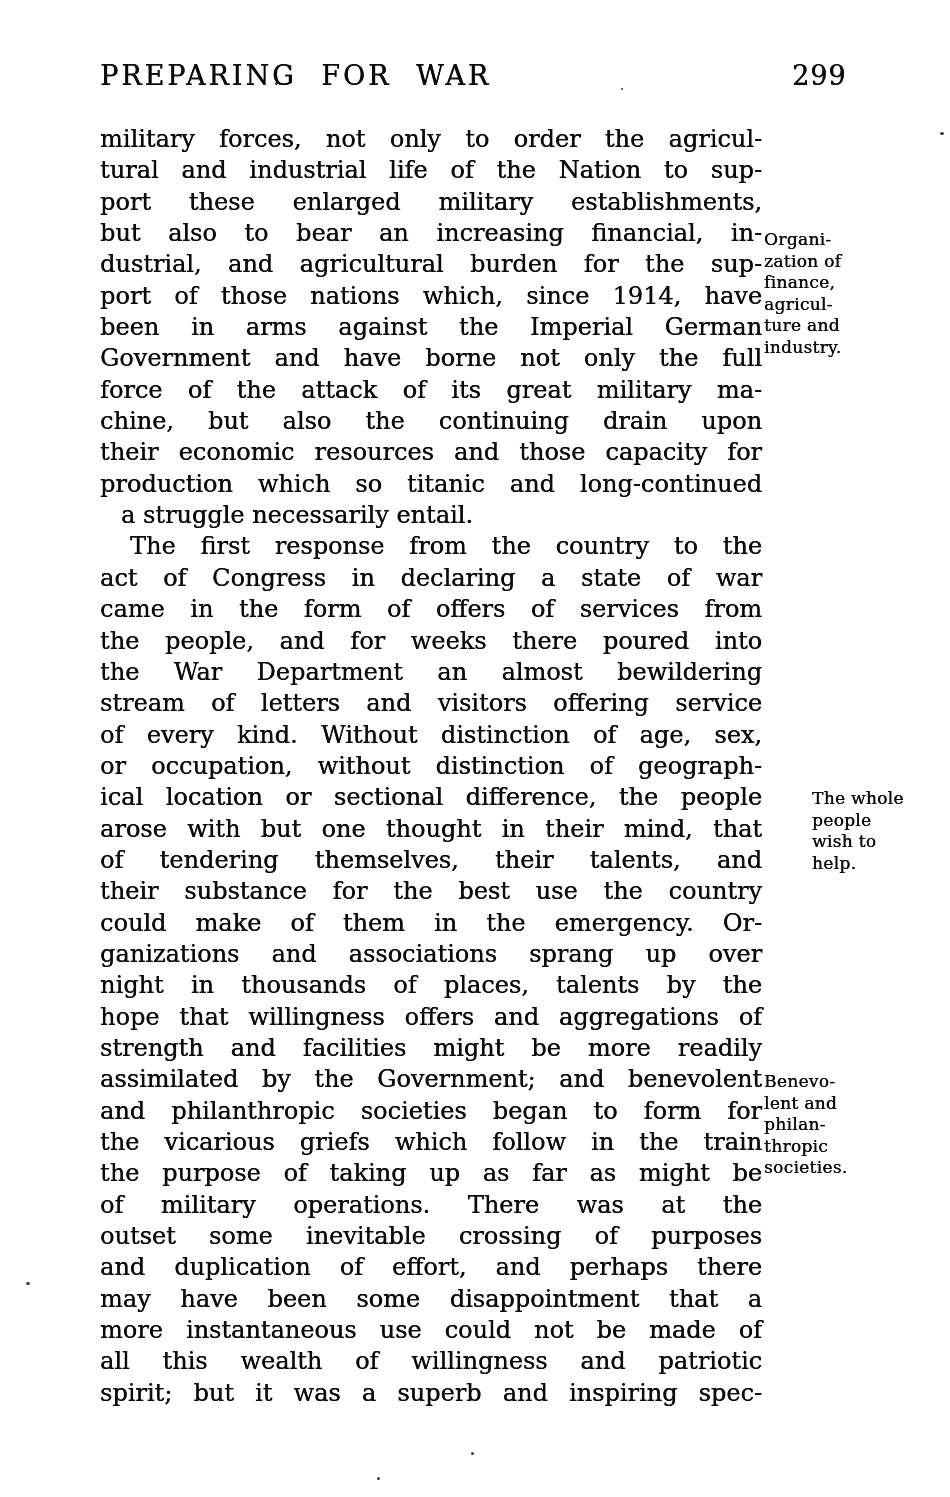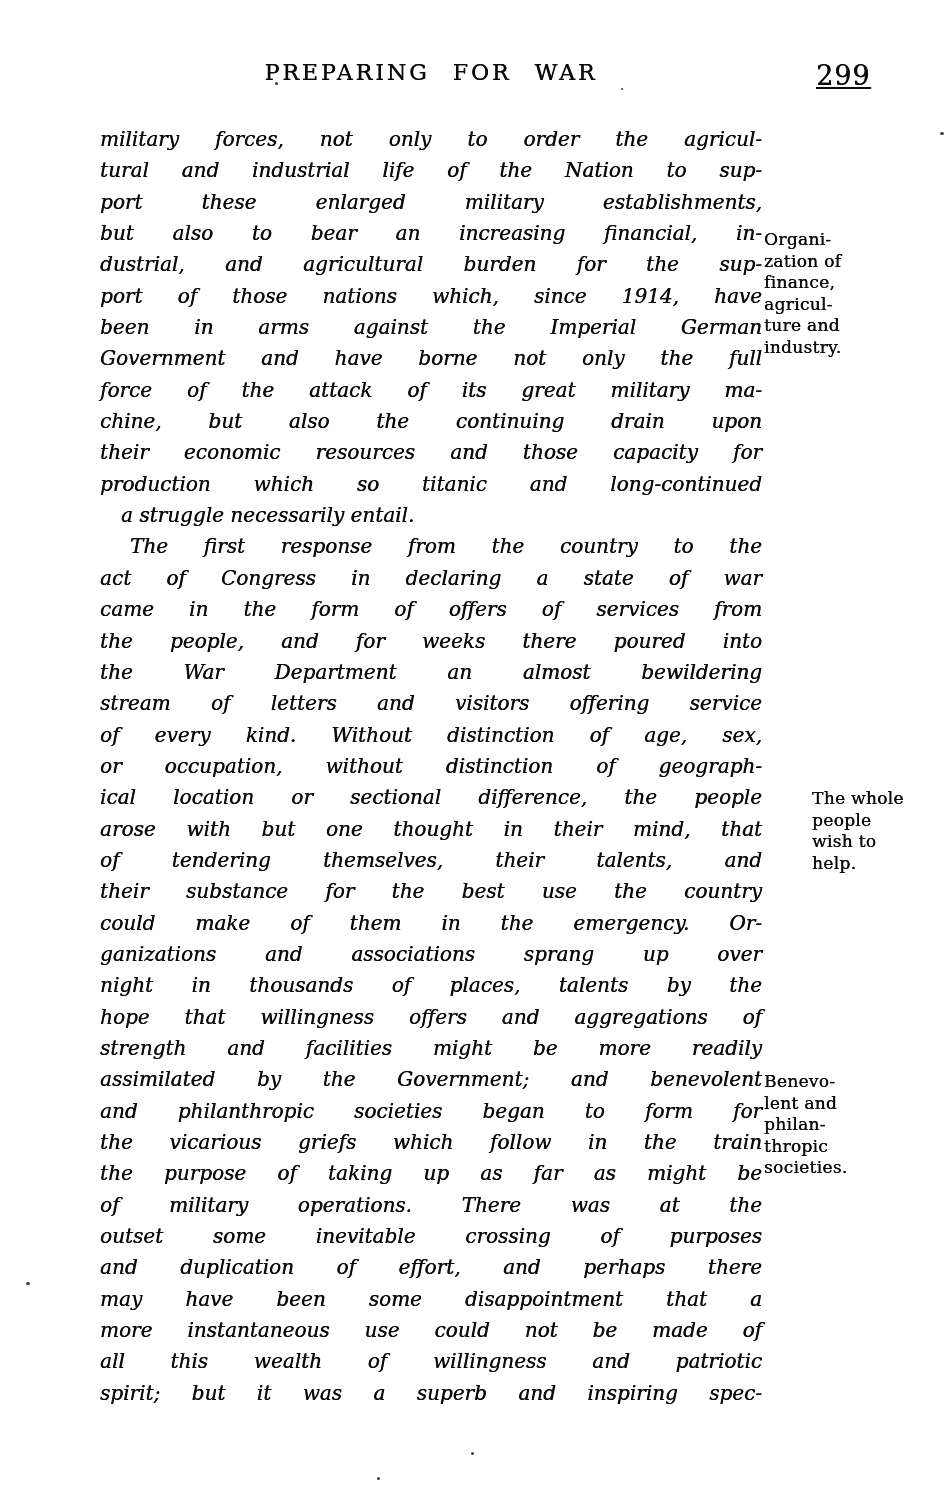--- a/index.html
+++ b/index.html
@@ -15,45 +15,43 @@
     color: #0b0b0b;
     font-family: "DejaVu Serif", "Liberation Serif", serif;
     overflow: hidden;
   }
   
   .running-head {
     position: absolute;
     top: 60px;
     left: 100px;
     width: 662px;
-    text-align: center;
-    font-size: 22px;
+    text-align: left;
+    font-size: 27px;
     letter-spacing: 3px;
     word-spacing: 13px;
     white-space: nowrap;
     text-shadow: 0.4px 0 currentColor;
   }
   .page-number {
     position: absolute;
     top: 60px;
-    left: 816px;
+    left: 792px;
     font-size: 27px;
     letter-spacing: 1px;
     text-shadow: 0.4px 0 currentColor;
-    text-decoration: underline;
   }
   
   .body-col {
     position: absolute;
     top: 124px;
     left: 100px;
     width: 662px;
-    font-size: 20px;
+    font-size: 24px;
     text-shadow: 0.35px 0 currentColor;
-    font-style: italic;
   }
   .body-col .line {
     height: 31.35px;
     line-height: 31.35px;
     text-align: justify;
     text-align-last: justify;
     white-space: nowrap;
   }
   .body-col .line.no-j {
     text-align: center;

